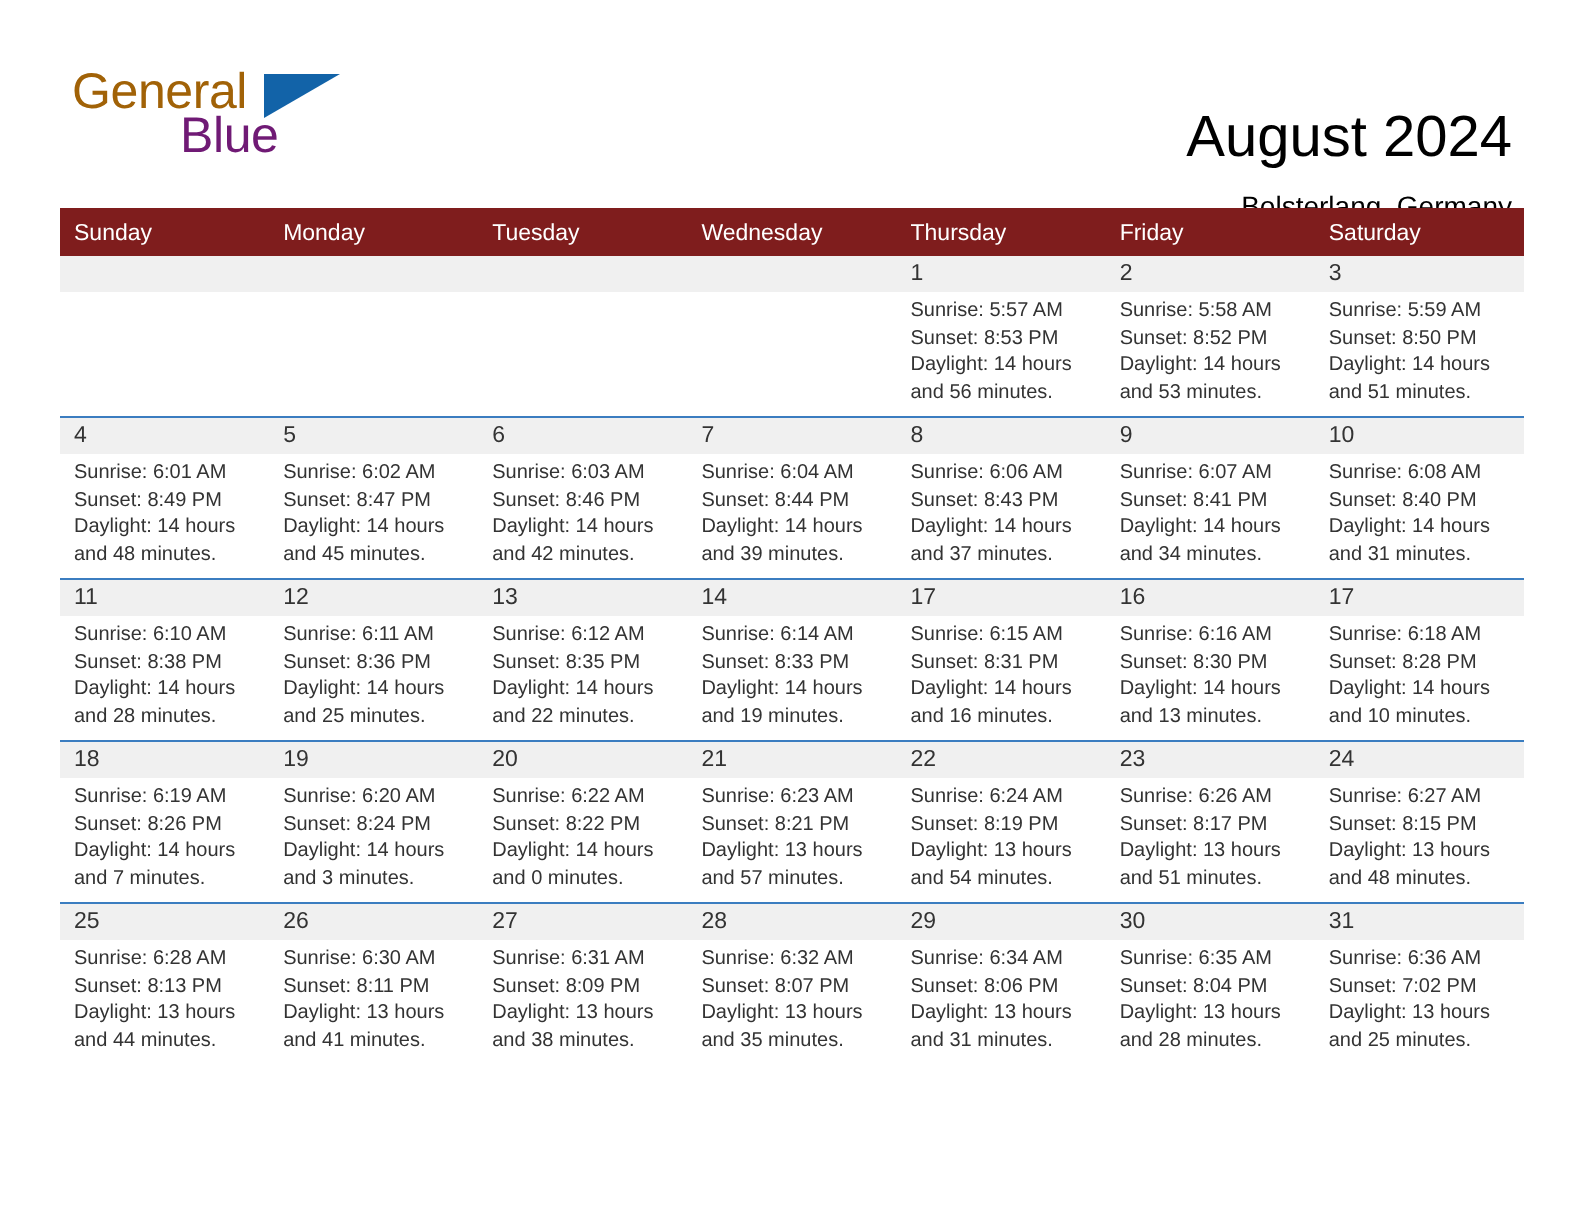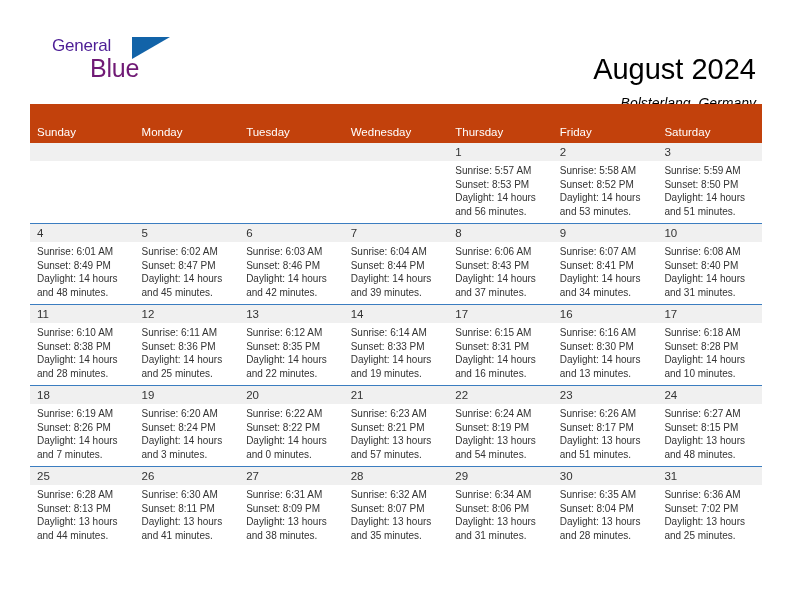--- a/index.html
+++ b/index.html
@@ -31,24 +31,24 @@
   }
   .logo {
     position: absolute;
     left: 0;
     top: 4px;
     width: 210px;
     height: 58px;
   }
   .logo-general {
     position: absolute;
-    left: 16px;
+    left: 0;
     top: 0;
-    font-size: 17px;
-    color: #4c1d95;
+    font-size: 25px;
+    color: #a16207;
     letter-spacing: -0.2px;
     line-height: 28px;
   }
   .logo-blue {
     position: absolute;
     left: 54px;
     top: 22px;
     font-size: 25px;
     color: #701a75;
     letter-spacing: -0.2px;
@@ -77,39 +77,38 @@
     line-height: 36px;
     white-space: nowrap;
     margin-top: 23px;
   }
   .cal-sub {
     font-size: 14px;
     color: #000;
     line-height: 20px;
     margin-top: 6px;
     white-space: nowrap;
-    font-style: italic;
   }
 
   
   .cal {
     position: absolute;
     left: 30px;
     top: 104px;
     width: 732px;
     border-collapse: collapse;
     table-layout: fixed;
   }
   .cal th {
-    background: #c2410c;
+    background: #7f1d1d;
     color: #ffffff;
     font-size: 11.5px;
     font-weight: normal;
     text-align: left;
-    padding: 22px 0 5px 7px;
+    padding: 7px 0 5px 7px;
     height: 12px;
     border: none;
   }
   .cal td {
     width: 104.5px;
     height: 80px;
     vertical-align: top;
     padding: 0;
     border: none;
     border-top: 1px solid #3b7dc0;

